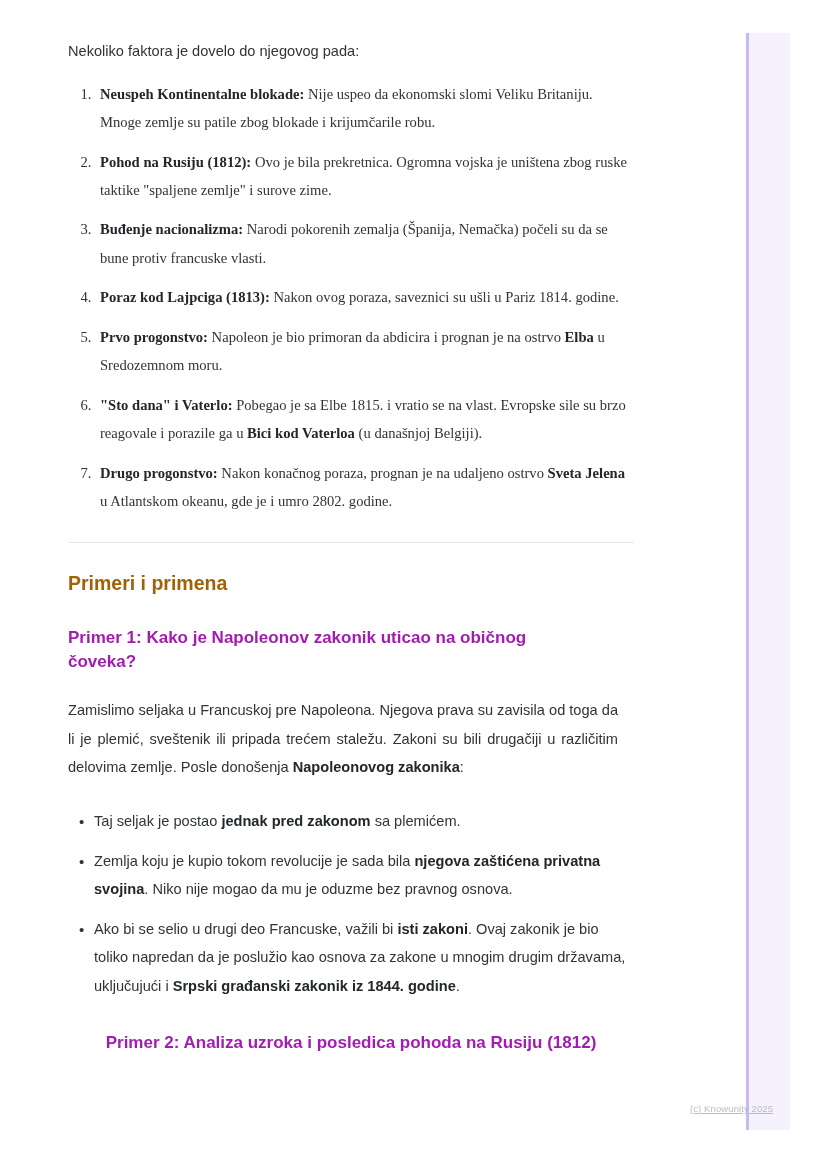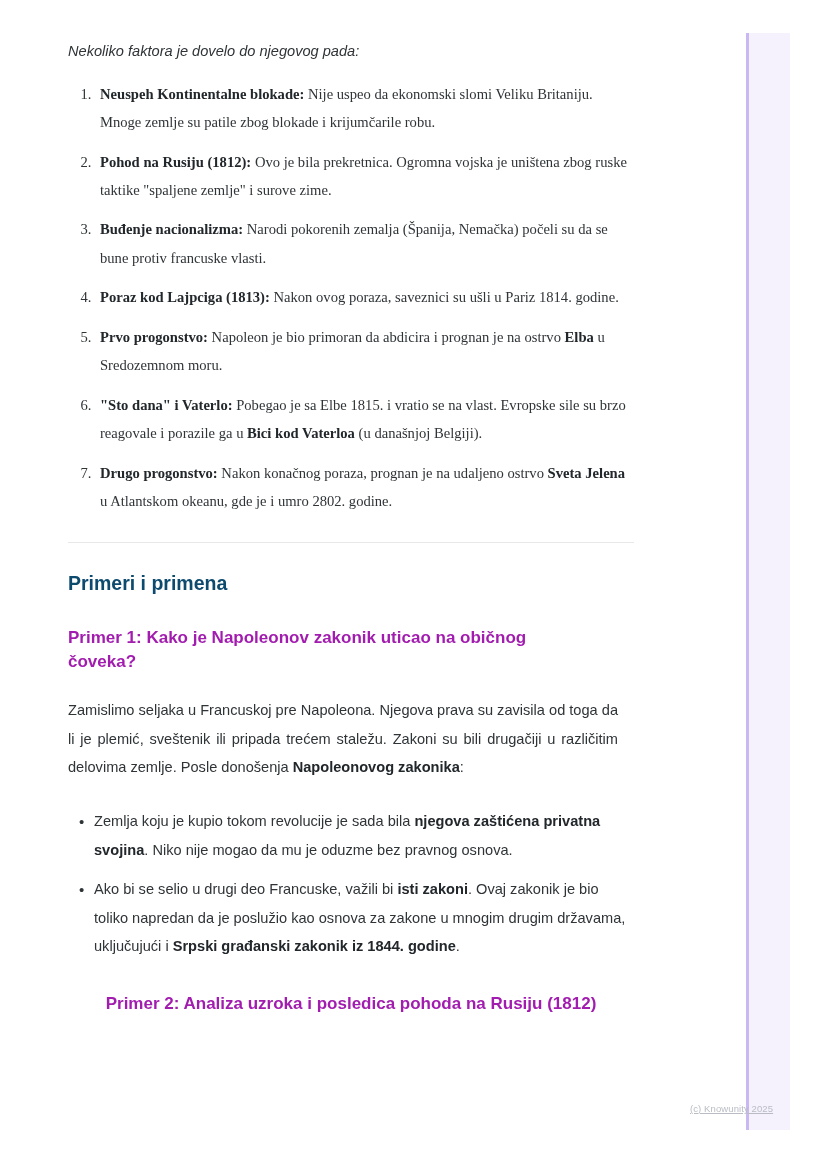--- a/index.html
+++ b/index.html
@@ -35,21 +35,20 @@
     left: 68px;
     top: 40px;
     width: 566px;
   }
 
   p.lead {
     font-size: 14.6px;
     line-height: 1.62;
     margin: 0 0 16px 0;
     color: #2f3437;
-    font-style: italic;
   }
 
   p.justified {
     font-size: 14.6px;
     line-height: 1.95;
     margin: 0 16px 14px 0;
     text-align: justify;
     color: #2f3437;
   }
 
@@ -100,21 +99,21 @@
     border: none;
     border-top: 1px solid #e7e8ea;
     margin: 26px 0 28px 0;
     width: 100%;
   }
 
   
   h2.section-title {
     font-size: 19.5px;
     font-weight: 700;
-    color: #0c4a6e;
+    color: #a16207;
     margin: 0 0 30px 0;
     line-height: 1.3;
   }
   h3.example-title {
     font-size: 17px;
     font-weight: 700;
     color: #a21caf;
     margin: 0 0 22px 0;
     line-height: 1.42;
     max-width: 520px;
@@ -174,20 +173,23 @@
   <h2 class="section-title">Primeri i primena</h2>
 
   <h3 class="example-title">Primer 1: Kako je Napoleonov zakonik uticao na običnog čoveka?</h3>
 
   <p class="justified"><span>Zamislimo seljaka u Francuskoj pre Napoleona. Njegova prava su zavisila od toga da li je plemić, sveštenik ili pripada trećem staležu. Zakoni su bili drugačiji u različitim delovima zemlje. Posle donošenja </span><b>Napoleonovog zakonika</b><span>:</span></p>
 
   <div class="block-gap-sm"></div>
 
   <ul class="bullets">
     <li>
+      <span>Taj seljak je postao </span><b>jednak pred zakonom</b><span> sa plemićem.</span>
+    </li>
+    <li>
       <span>Zemlja koju je kupio tokom revolucije je sada bila </span><b>njegova zaštićena privatna svojina</b><span>. Niko nije mogao da mu je oduzme bez pravnog osnova.</span>
     </li>
     <li>
       <span>Ako bi se selio u drugi deo Francuske, važili bi </span><b>isti zakoni</b><span>. Ovaj zakonik je bio toliko napredan da je poslužio kao osnova za zakone u mnogim drugim državama, uključujući i </span><b>Srpski građanski zakonik iz 1844. godine</b><span>.</span>
     </li>
   </ul>
 
   <div class="block-gap"></div>
 
   <h3 class="example-title wide">Primer 2: Analiza uzroka i posledica pohoda na Rusiju (1812)</h3>

